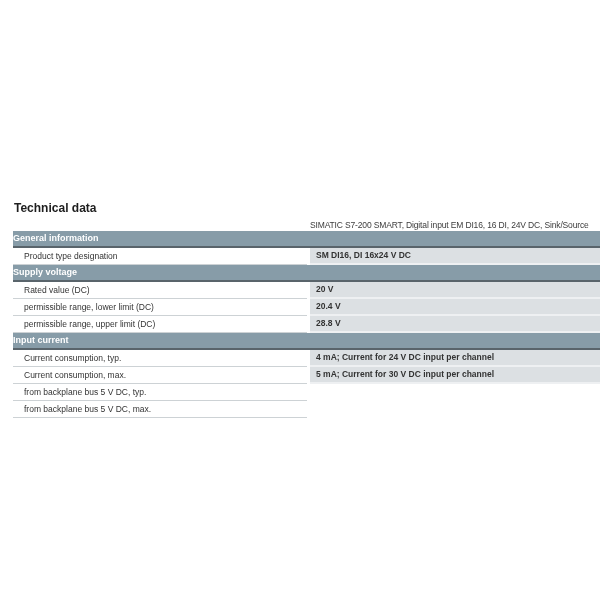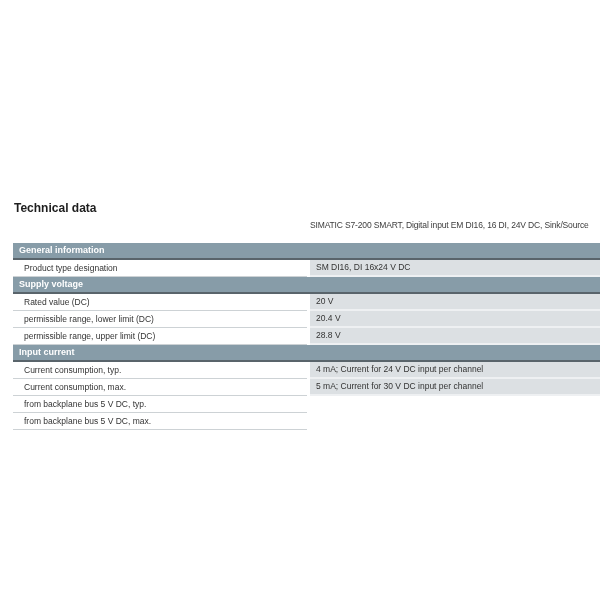--- a/index.html
+++ b/index.html
@@ -29,21 +29,21 @@
   }
   .table-wrap {
     position: absolute;
     left: 13px;
     top: 219px;
     width: 587px;
   }
   .col-header-row {
     display: flex;
     height: 12px;
-    margin-bottom: 12px;
+    margin-bottom: 0;
   }
   .col-header-spacer {
     width: 297px;
     flex: 0 0 297px;
   }
   .col-header-text {
     font-size: 8.5px;
     letter-spacing: -0.15px;
     color: #3c3c3c;
     white-space: nowrap;
@@ -53,21 +53,20 @@
     width: 100%;
   }
   .section-header {
     height: 15px;
     background: var(--band-bg, #879ca8);
     border-bottom: 2px solid var(--band-border, #59646b);
     color: #ffffff;
     font-size: 9px;
     font-weight: bold;
     line-height: 15px;
-    padding-left: 6px;
     white-space: nowrap;
   }
   .data-row {
     display: flex;
     height: 17px;
     align-items: flex-start;
   }
   .label-cell {
     flex: 0 0 283px;
     width: 283px;
@@ -84,20 +83,21 @@
   .value-cell {
     flex: 1 1 auto;
     background: var(--value-bg, #dce0e3);
     border-bottom: 2px solid #eef0f2;
     padding-left: 6px;
     font-size: 8.5px;
     color: #333333;
     line-height: 15px;
     white-space: nowrap;
     overflow: hidden;
+    font-weight: bold;
   }
 </style>
 </head>
 <body>
 
 <div class="page">
 
   <div class="page-title">Technical data</div>
 
   <div class="table-wrap">

